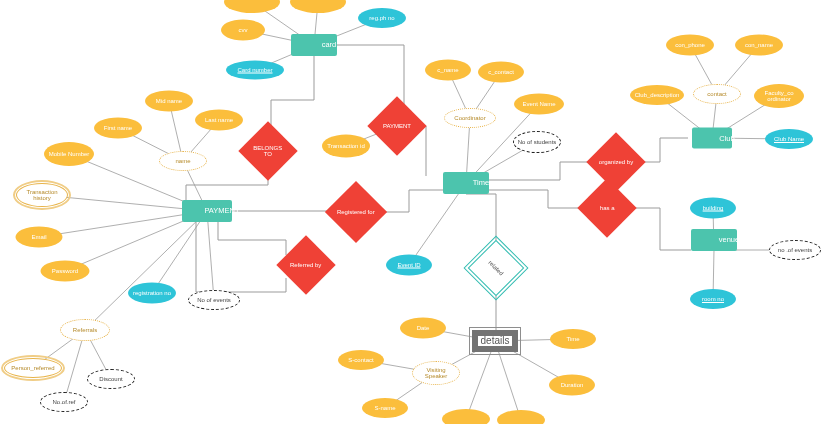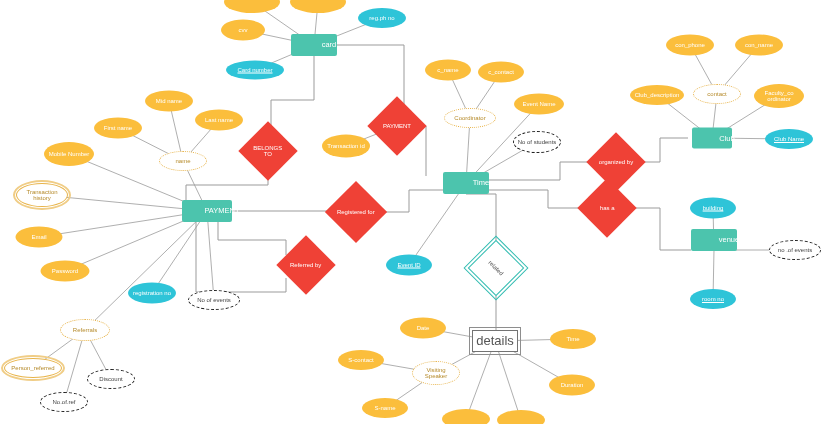--- a/index.html
+++ b/index.html
@@ -6,21 +6,21 @@
   html,body{margin:0;padding:0;background:#ffffff;}
   body{font-family:"Liberation Sans",sans-serif;}
   #canvas{position:relative;width:829px;height:424px;overflow:hidden;background:#fff;}
   #edges{position:absolute;left:0;top:0;width:829px;height:424px;}
   .node{position:absolute;display:flex;align-items:center;justify-content:center;text-align:center;box-sizing:border-box;transform:translate(-50%,-50%);}
   .node span{display:block;line-height:1.05;padding:0 2px;}
 
   
   .ent{background:#4cc4ad;color:#ffffff;border-radius:2px;font-size:7.5px;padding-left:30px;}
   
-  .went{background:#ffffff;color:#555;border:1px solid #737373;outline:1px solid #8e8e8e;outline-offset:2px;font-size:13px;}
+  .went{background:#ffffff;color:#555;border:6px solid #737373;outline:1px solid #8e8e8e;outline-offset:2px;font-size:10px;}
   
   .rel{background:#ef4136;color:#ffffff;font-size:6px;}
   .rel .lbl{transform:rotate(-45deg);}
   .diamond{transform:translate(-50%,-50%) rotate(45deg);}
   
   .irel{background:#ffffff;color:#555;border:1px solid #35bdb2;outline:1px solid #35bdb2;outline-offset:2px;font-size:6px;}
 
   
   .attr{border-radius:50%;font-size:6px;}
   .a-yellow{background:#fbbe3c;color:#ffffff;}

